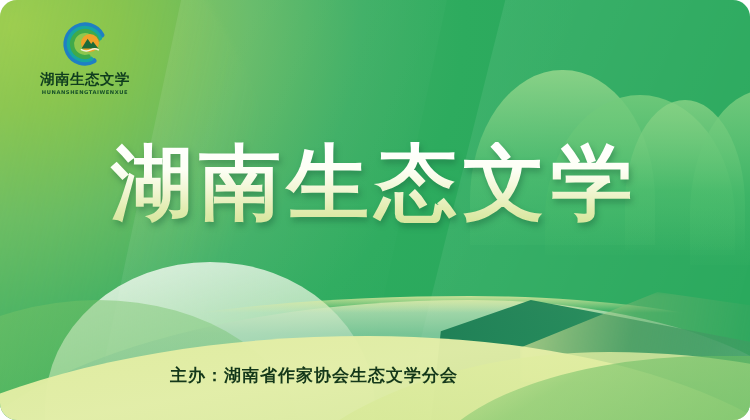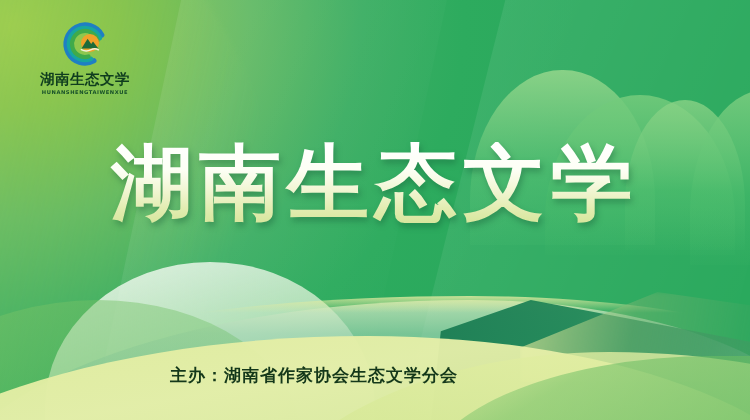--- a/index.html
+++ b/index.html
@@ -14,20 +14,21 @@
   #banner {
     position: relative;
     width: 750px;
     height: 420px;
     overflow: hidden;
     
     background:
       radial-gradient(ellipse 560px 460px at 2% 6%,
         #9ccc45 0%, #86c348 18%, #5fb861 42%, #3cae63 62%, #2dab5e 80%, #2aa95d 100%),
       linear-gradient(120deg, #8cc63f 0%, #45b262 40%, #2dab5e 72%, #2aa95d 100%);
+    border-radius: 17px;
   }
 
   
   .layer { position: absolute; pointer-events: none; }
 
   
   .sweep-left {
     left: -200px; top: -120px;
     width: 480px; height: 700px;
     background: linear-gradient(110deg, rgba(190,220,110,0.55) 0%, rgba(150,205,105,0.25) 45%, rgba(120,195,110,0.0) 78%);

